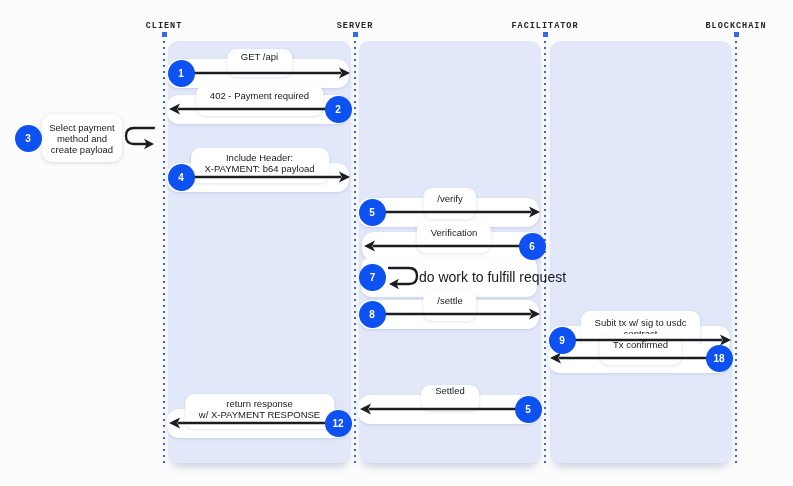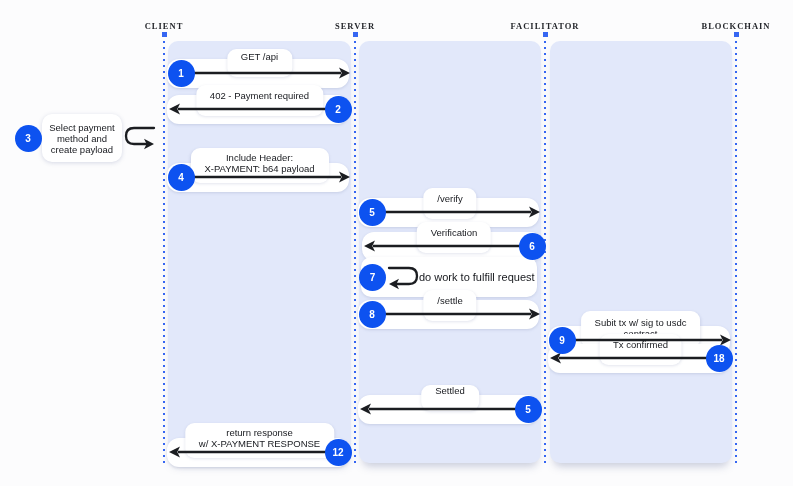--- a/index.html
+++ b/index.html
@@ -1,38 +1,38 @@
 <!DOCTYPE html>
 <html><head>
 <meta charset="utf-8">
 <style>
   html,body{margin:0;padding:0;background:#fcfcfd;}
   .canvas{position:relative;width:793px;height:486px;background:var(--bg,#fcfcfd);overflow:hidden;
           font-family:"Liberation Sans",sans-serif;}
   .actor{position:absolute;top:21px;transform:translateX(-50%);
-         font-family:Liberation Serif, serif;
+         font-family:Liberation Mono, monospace;
          font-size:8.5px;font-weight:600;letter-spacing:1px;color:var(--header,#25272c);white-space:nowrap;}
   .topdot{position:absolute;width:5px;height:5px;background:var(--lifeline,#3566f2);top:32px;}
   .lifeline{position:absolute;top:41px;height:422px;width:2px;
             background:repeating-linear-gradient(to bottom,var(--lifeline,#3566f2) 0 2px,transparent 2px 6px);}
   .panel{position:absolute;top:41px;height:422px;border-radius:10px;background:var(--panel,#e2e8fa);
          box-shadow:0 7px 9px -4px rgba(130,140,175,.45);}
   .msg{position:absolute;}
   .band{position:absolute;background:var(--bubble,#fff);border-radius:12px;
         box-shadow:0 1px 3px rgba(99,112,160,.22);}
   .cap{position:absolute;left:50%;transform:translateX(-50%);top:0;background:var(--bubble,#fff);
        border-radius:9px;width:max-content;padding:0 14px;box-shadow:0 1px 3px rgba(99,112,160,.18);}
   .msg-line{font-size:9.5px;line-height:11px;color:var(--label,#17191e);text-align:center;white-space:nowrap;}
   .num{position:absolute;width:27px;height:27px;border-radius:50%;background:var(--accent,#0d52f0);
        color:#fff;font-size:10px;font-weight:600;line-height:27px;text-align:center;z-index:3;}
   .arrow-svg{position:absolute;left:0;top:0;z-index:2;}
   .selfbubble{position:absolute;inset:0;background:var(--bubble,#fff);border-radius:10px;
               box-shadow:0 1px 3px rgba(99,112,160,.22);}
   .selftext{position:absolute;left:58px;right:6px;top:0;bottom:0;display:flex;align-items:center;
-            font-size:11px;color:var(--label,#17191e);white-space:nowrap;}
+            font-size:14px;color:var(--label,#17191e);white-space:nowrap;}
   .notebubble{position:absolute;background:var(--bubble,#fff);border-radius:10px;
               box-shadow:0 1px 4px rgba(99,112,160,.25);display:flex;flex-direction:column;justify-content:center;}
 </style>
 </head>
 <body>
 
 <div class="canvas" style="--accent: #0d52f0; --panel: #e2e8fa; --lifeline: #3566f2; --label: #17191e; --header: #25272c; --bubble: #ffffff; --bg: #fcfcfd;">
 
   <div class="actor" style="left:164px">CLIENT</div>
   <div class="actor" style="left:355px">SERVER</div>
@@ -169,21 +169,21 @@
         <div class="band" style="left:3px;top:10px;width:181px;height:29px"></div>
         <div class="cap" style="height:26px;">
           <div class="msg-line">Settled</div>
         </div>
         <svg class="arrow-svg" width="190" height="40">
           <line x1="170" y1="24" x2="14" y2="24" stroke="#1b1d21" stroke-width="2.3"></line>
           <polygon points="5,24 16,18.6 13.3,24 16,29.4" fill="#1b1d21"></polygon>
         </svg>
         <div class="num" style="left:159.5px;top:10.5px">5</div>
       </div>
-      <div class="msg" style="left: 164px; top: 423px; width: 191px; height: 45px;">
+      <div class="msg" style="left: 164px; top: 394px; width: 191px; height: 45px;">
         <div class="band" style="left:3px;top:15px;width:182px;height:29px"></div>
         <div class="cap" style="height:31px;padding-top:4px">
           <div class="msg-line">return response</div>
           <div class="msg-line">w/ X-PAYMENT RESPONSE</div>
         </div>
         <svg class="arrow-svg" width="191" height="45">
           <line x1="171" y1="29" x2="14" y2="29" stroke="#1b1d21" stroke-width="2.3"></line>
           <polygon points="5,29 16,23.6 13.3,29 16,34.4" fill="#1b1d21"></polygon>
         </svg>
         <div class="num" style="left:160.5px;top:15.5px">12</div>

